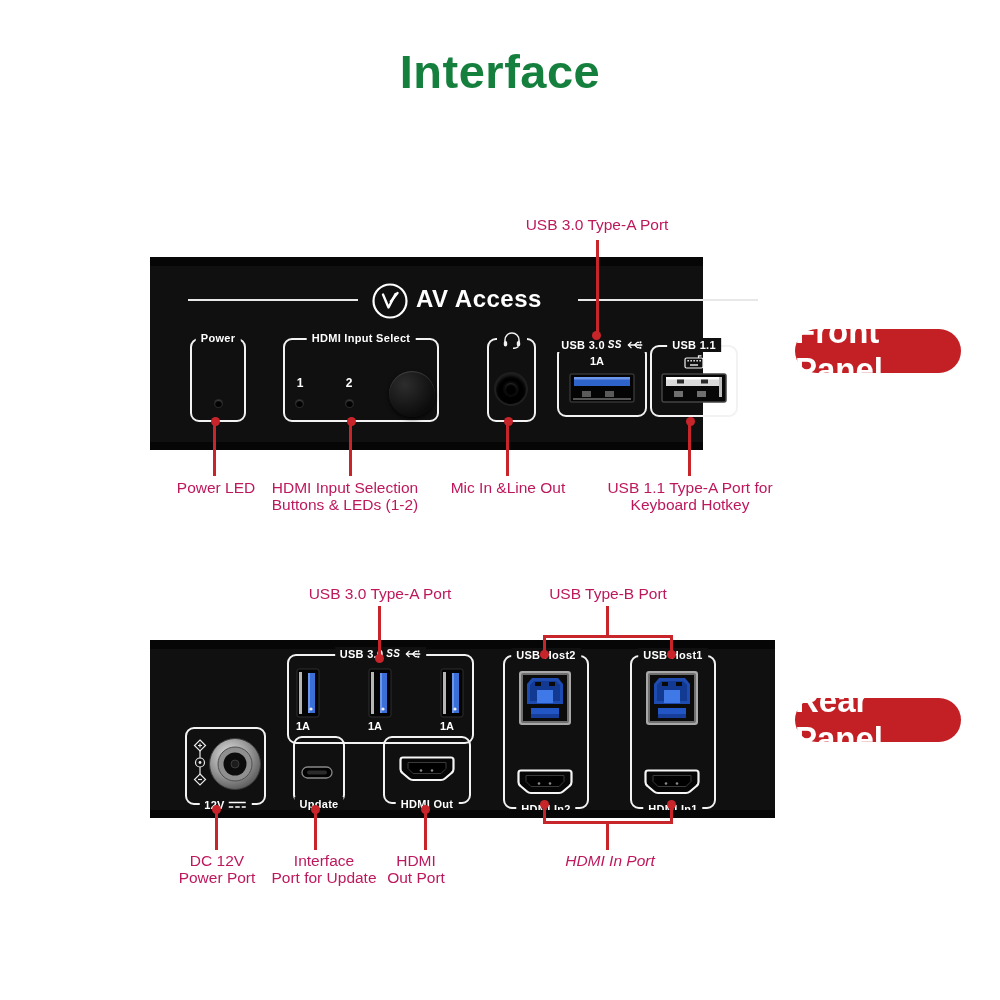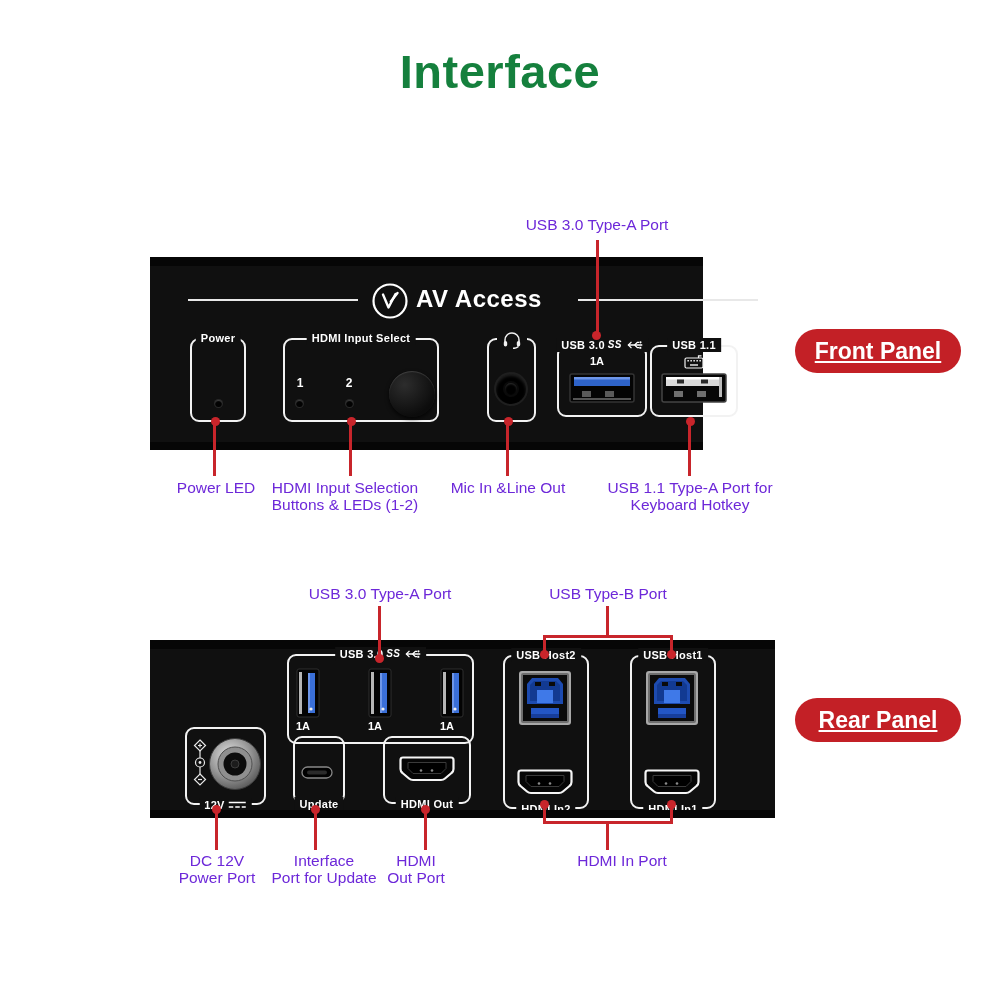--- a/index.html
+++ b/index.html
@@ -15,23 +15,23 @@
   .wline{position:absolute;height:2px;background:#e8e8e8;}
   .brand{position:absolute;color:#fff;font-size:24px;font-weight:bold;letter-spacing:.5px;}
   .led{position:absolute;width:7px;height:7px;border-radius:50%;background:#020202;box-shadow:inset 0 1px 1px rgba(255,255,255,.25),0 0 0 1px #2a2a2a;}
   .numlbl{position:absolute;color:#fff;font-size:12px;font-weight:bold;text-align:center;width:14px;}
   .knob{position:absolute;width:46px;height:46px;border-radius:50%;background:radial-gradient(circle at 34% 30%,#2d2d2d,#0c0c0c 72%);box-shadow:0 2px 4px rgba(0,0,0,.8),inset 0 1px 1px rgba(255,255,255,.15);}
   .jack{position:absolute;width:30px;height:30px;border-radius:50%;background:#000;box-shadow:0 0 0 2px #1f1f1f,inset 0 2px 3px rgba(255,255,255,.12);}
   .jack::after{content:"";position:absolute;left:9px;top:9px;width:12px;height:12px;border-radius:50%;background:#000;box-shadow:0 0 0 2px #0a0a0a,inset 0 1px 2px rgba(255,255,255,.18);}
   .vline{position:absolute;width:3px;background:var(--line-red,#c8252b);}
   .hline{position:absolute;height:3px;background:var(--line-red,#c8252b);}
   .dot{position:absolute;width:9px;height:9px;border-radius:50%;background:var(--line-red,#c8252b);}
-  .clabel{position:absolute;text-align:center;color:#6d28d9;font-size:15.5px;line-height:17px;}
+  .clabel{position:absolute;text-align:center;color:#be185d;font-size:15.5px;line-height:17px;}
   .clabel span{display:block;}
-  .badge{position:absolute;width:166px;height:44px;border-radius:22px;background:var(--badge-red,#c32026);color:#fff;font-size:23px;font-weight:bold;display:flex;align-items:center;justify-content:center;text-decoration:underline;}
+  .badge{position:absolute;width:166px;height:44px;border-radius:22px;background:var(--badge-red,#c32026);color:#fff;font-size:33px;font-weight:bold;display:flex;align-items:center;justify-content:center;}
   .amp{position:absolute;color:#fff;font-size:11px;font-weight:bold;text-align:left;width:24px;}
   .ss{font-style:italic;font-size:10px;font-weight:bold;}
 </style>
 </head>
 <body>
 
 <div class="page">
 
   <h1 class="title">Interface</h1>
 
@@ -351,20 +351,20 @@
     <span>HDMI</span>
       <span>Out Port</span>
   </div>
 
   <div class="dot" style="left:540px;top:800px;"></div>
   <div class="dot" style="left:667px;top:800px;"></div>
   <div class="vline" style="left:543px;top:804px;height:20px;"></div>
   <div class="vline" style="left:670px;top:804px;height:20px;"></div>
   <div class="hline" style="left:543px;top:821px;width:130px;"></div>
   <div class="vline" style="left:606px;top:821px;height:29px;"></div>
-  <div class="clabel" style="left:532px;top:852px;width:180px;">
+  <div class="clabel" style="left:520px;top:852px;width:180px;font-style:italic;">
     <span>HDMI In Port</span>
       <span></span>
   </div>
 
   <div class="badge" style="left:795px;top:698px;">Rear Panel</div>
 
 </div>
 
 </body></html>

